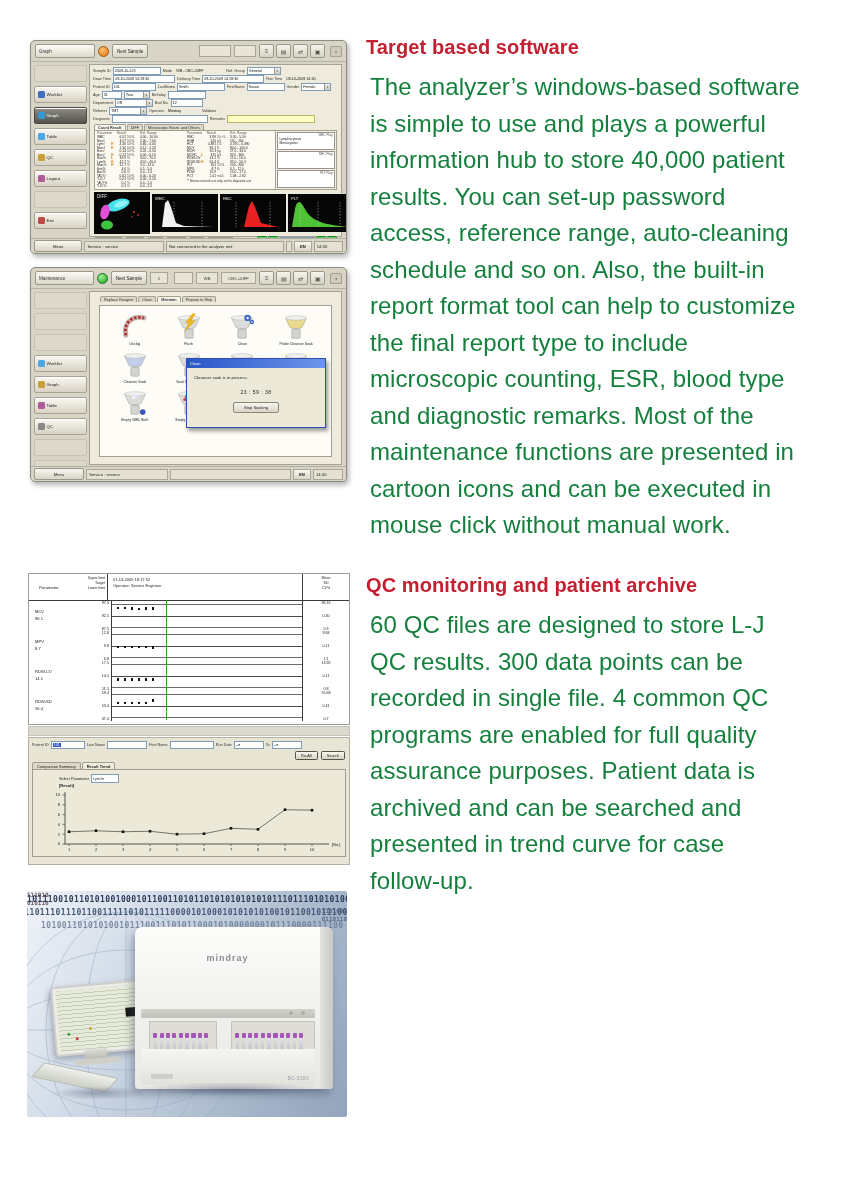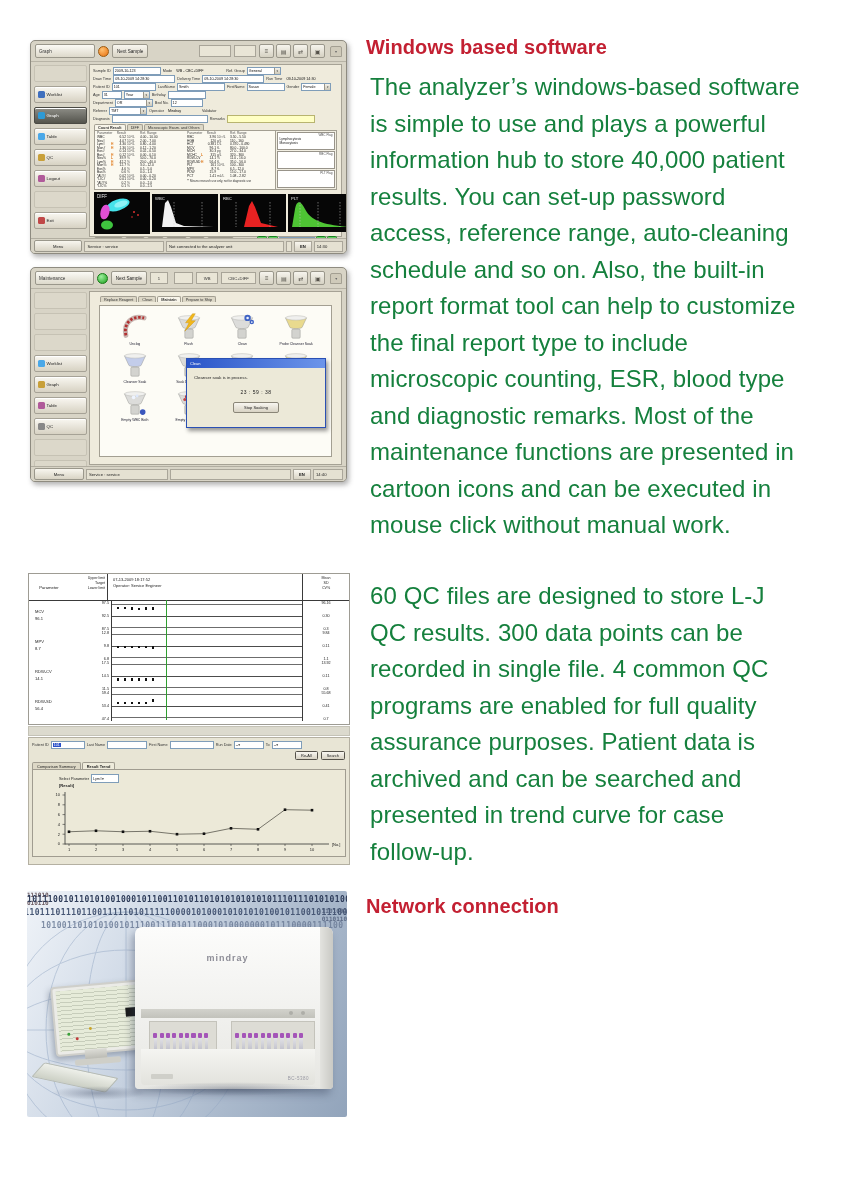--- a/index.html
+++ b/index.html
@@ -1120,23 +1120,23 @@
         <div class="anl-front">
           <div class="anl-slot"></div>
           <div class="anl-model">BC-5380</div>
         </div>
       </div>
       <div class="dev-shadow"></div>
     </div>
   </div>
 
   <div class="section" style="top:36px">
-    <h2>Windows based software</h2>
+    <h2>Target based software</h2>
     <p>The analyzer’s windows-based software is simple to use and plays a powerful information hub to store 40,000 patient results. You can set-up password access, reference range, auto-cleaning schedule and so on. Also, the built-in report format tool can help to customize the final report type to include microscopic counting, ESR, blood type and diagnostic remarks. Most of the maintenance functions are presented in cartoon icons and can be executed in mouse click without manual work.</p>
   </div>
   <div class="section" style="top:574px">
+    <h2>QC monitoring and patient archive</h2>
     <p>60 QC files are designed to store L-J QC results. 300 data points can be recorded in single file. 4 common QC programs are enabled for full quality assurance purposes. Patient data is archived and can be searched and presented in trend curve for case follow-up.</p>
   </div>
   <div class="section" style="top:895px">
-    <h2>Network connection</h2>
   </div>
 
 </div>
 
 </body></html>

